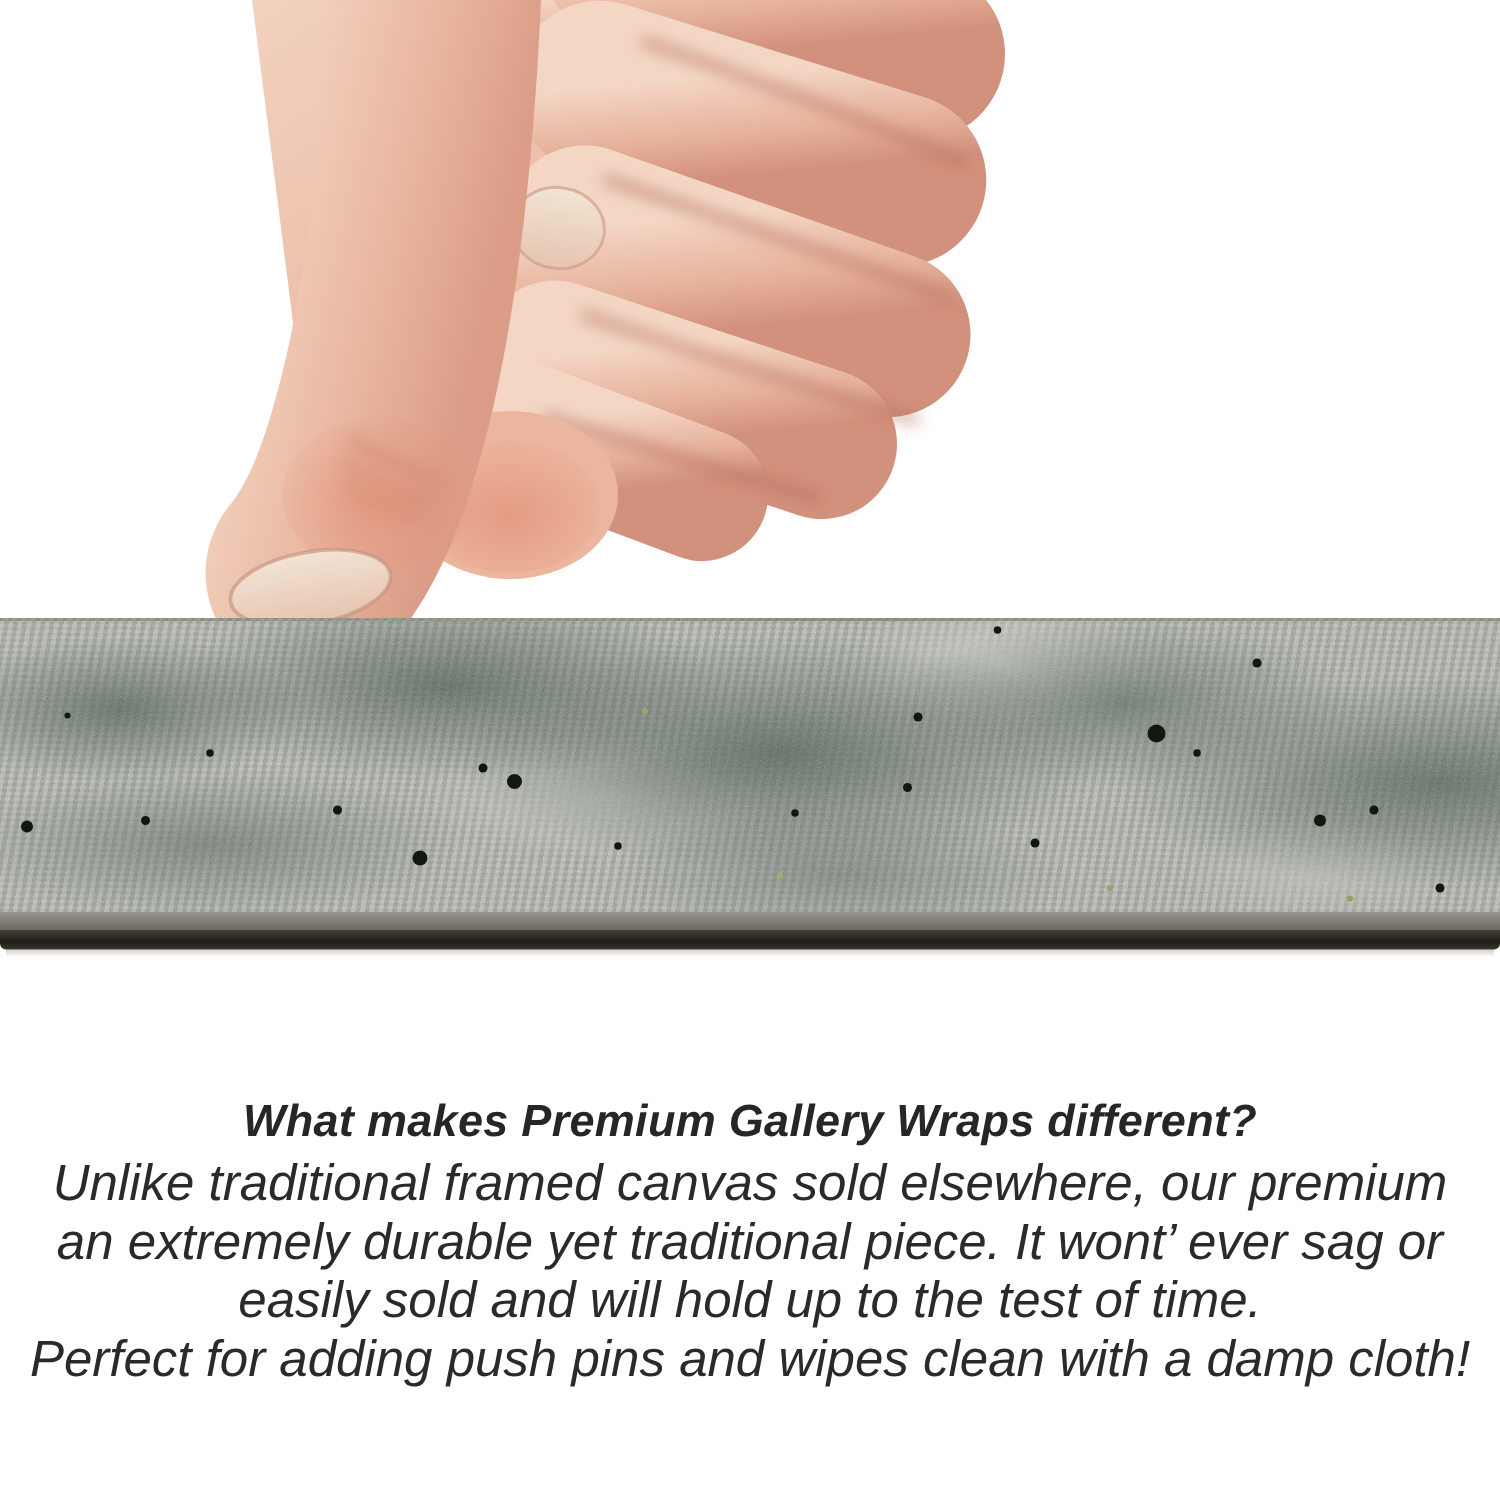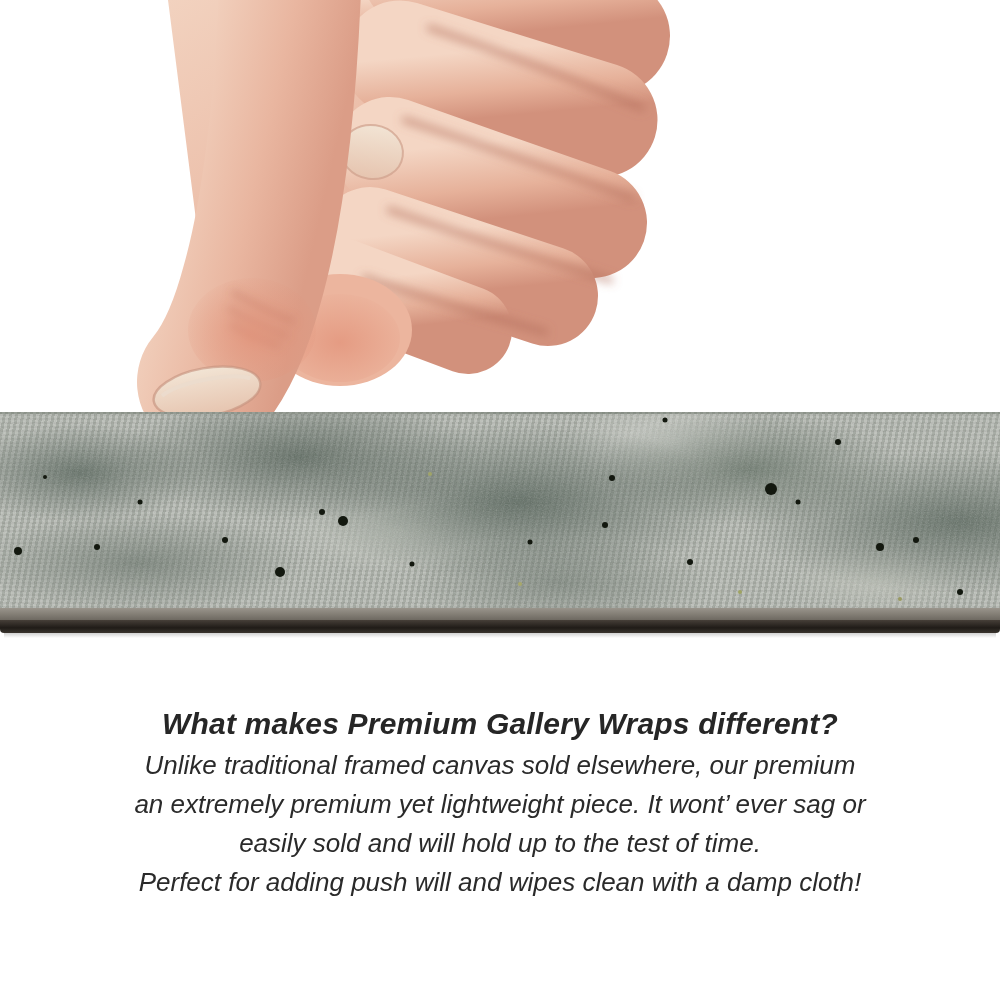--- a/index.html
+++ b/index.html
@@ -56,23 +56,24 @@
 
   
   .text-block {
     position: absolute; left: 0; top: 702px; width: 1000px;
     text-align: center; color: #282828;
   }
   .heading {
     font-style: italic; font-weight: 700; font-size: 30px;
     letter-spacing: 0.2px; line-height: 44px; color: #262626;
     white-space: nowrap;
+    margin-top: 24px;
   }
   .body-line {
-    font-style: italic; font-weight: 400; font-size: 26px;
+    font-style: italic; font-weight: 400; font-size: 34px;
     line-height: 39px; color: #2a2a2a; white-space: nowrap;
   }
 </style>
 </head>
 <body>
 
 <div class="stage">
 
   <div class="photo">
 
@@ -184,18 +185,18 @@
       </div>
       <div class="canvas-bevel"></div>
       <div class="canvas-edge-dark"></div>
       <div class="canvas-shadow"></div>
     </div>
   </div>
 
   <div class="text-block">
     <div class="heading">What makes Premium Gallery Wraps different?</div>
     <div class="body-line">Unlike traditional framed canvas sold elsewhere, our premium</div>
-    <div class="body-line">an extremely premium yet lightweight piece. It wont’ ever sag or</div>
+    <div class="body-line">an extremely durable yet traditional piece. It wont’ ever sag or</div>
     <div class="body-line">easily sold and will hold up to the test of time.</div>
-    <div class="body-line">Perfect for adding push will and wipes clean with a damp cloth!</div>
+    <div class="body-line">Perfect for adding push pins and wipes clean with a damp cloth!</div>
   </div>
 
 </div>
 
 </body></html>

